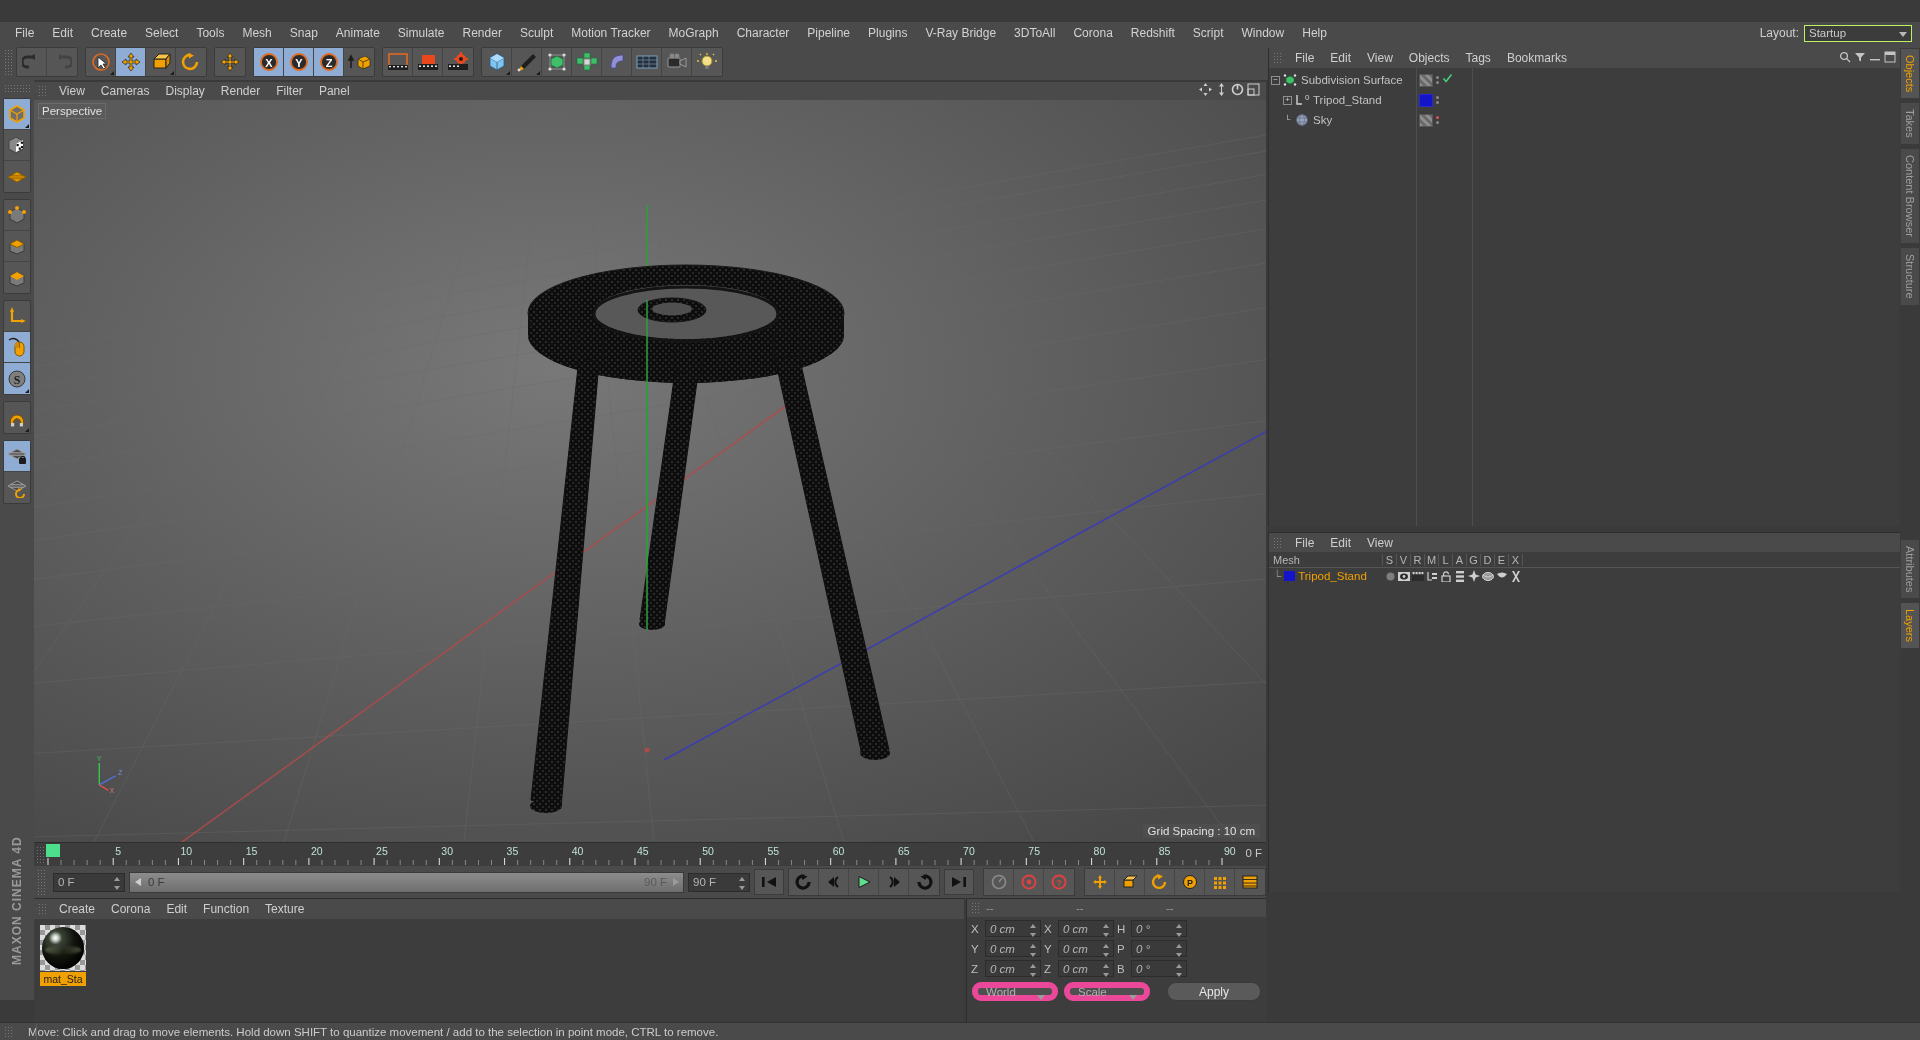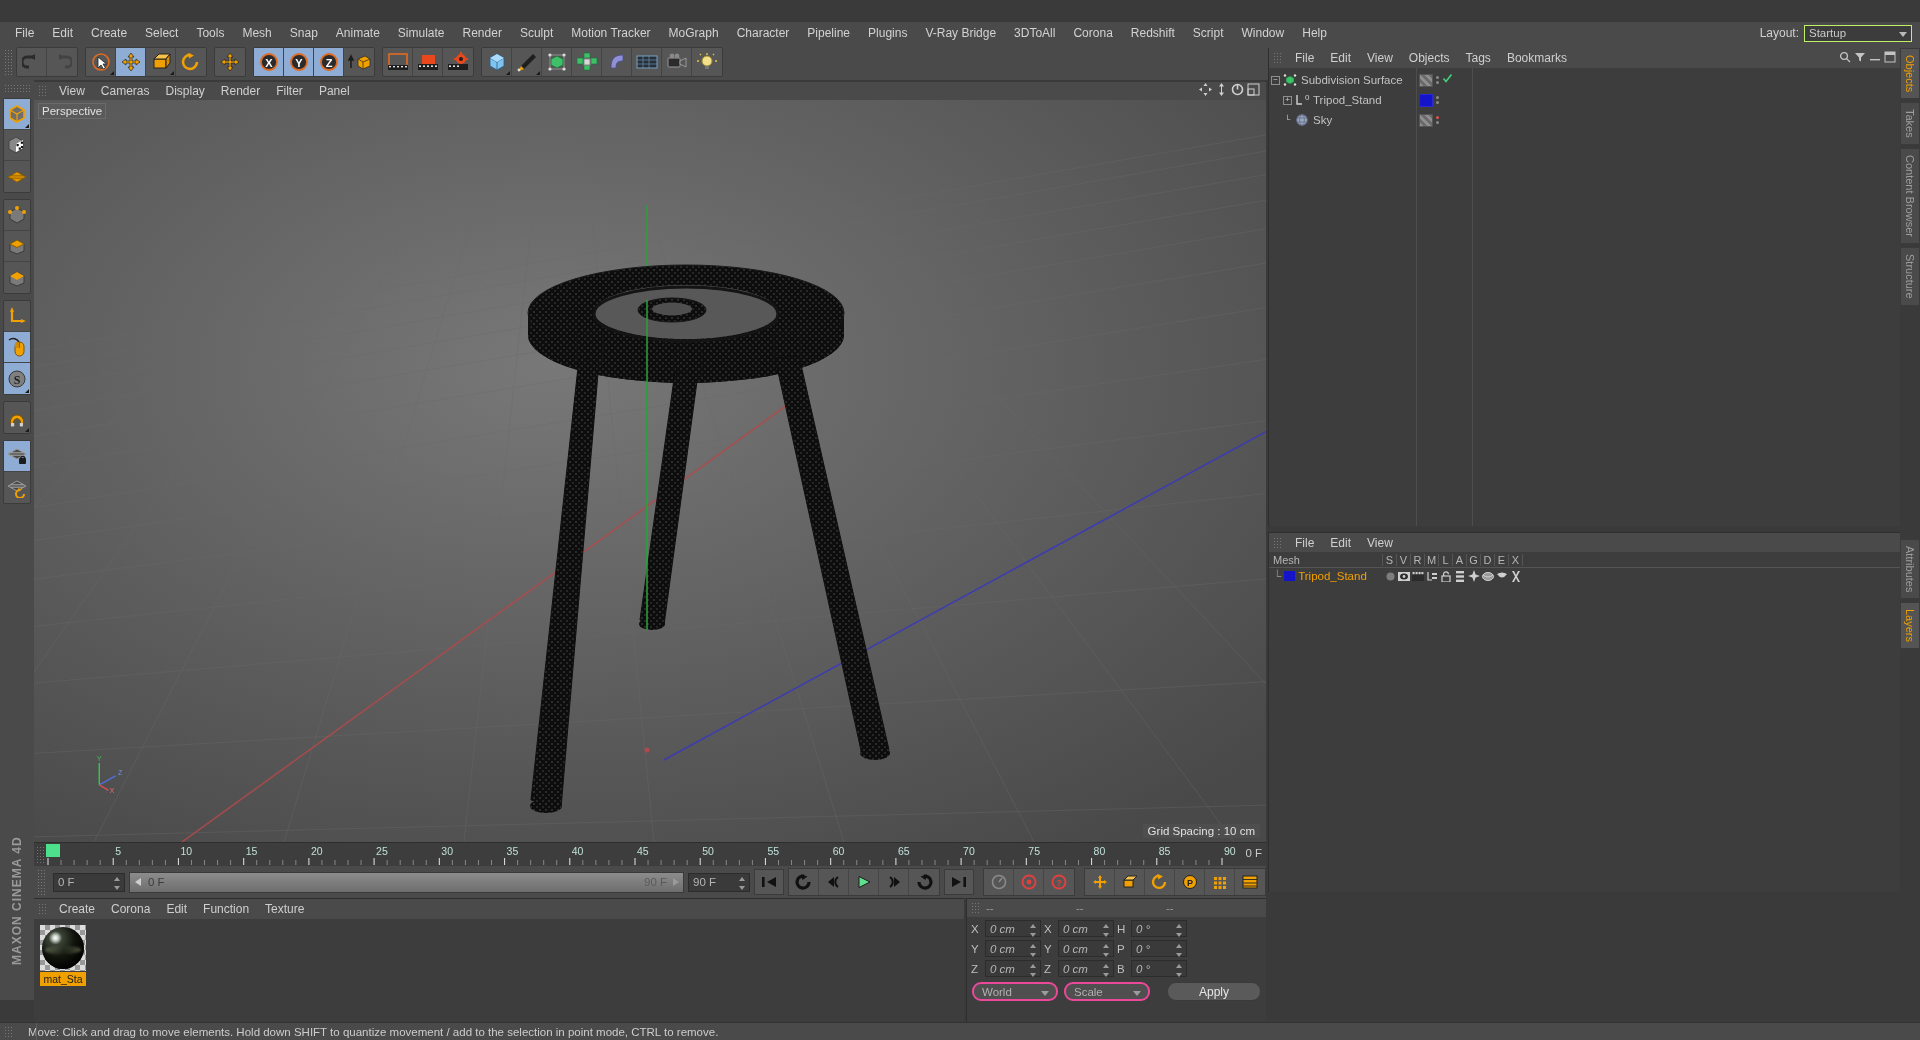--- a/index.html
+++ b/index.html
@@ -165,21 +165,21 @@
   .co-menu{ height:18px; background:#4a4a4a; display:flex; align-items:center; padding-left:4px;
     font-size:11.5px; color:#aaa; gap:0;}
   .co-menu .g{ width:9px;height:12px;margin-right:6px;
     background-image:radial-gradient(#8a8a8a 0.9px,transparent 1px);background-size:3px 3px;opacity:.7;}
   .co-hdr{ width:90px; text-align:left; color:#9b9b9b;}
   .co-rows{ padding:3px 4px 0; }
   .co-row{ display:flex; align-items:center; gap:3px; margin-bottom:3px; }
   .co-lbl{ width:11px; color:#bfbfbf; font-size:11.5px; text-align:left;}
   .co-in{ width:56px; height:17px;font-style:italic; }
   .co-foot{ display:flex; align-items:center; gap:6px; padding:2px 5px 0; }
-  .dd{ width:86px;height:19px;background:#4f4f4f;border:2px solid #ec4899;border-radius:9px;
+  .dd{ width:86px;height:19px;background:#4f4f4f;border:6px solid #ec4899;border-radius:9px;
     color:#b0b0b0;font-size:11.5px;display:flex;align-items:center;padding:0 8px;position:relative;}
   .dd .cv{ position:absolute;right:7px;top:7px;width:0;height:0;
     border-left:4px solid transparent;border-right:4px solid transparent;border-top:5px solid #9c9c9c;}
   .applybtn{ margin-left:auto; width:94px;height:19px;border-radius:9px;background:#5a5a5a;
     border:1px solid #3a3a3a; color:#e6e6e6;font-size:12px;display:flex;align-items:center;justify-content:center;}
 
   
   .objmgr{
     position:absolute; left:1268px; top:48px; width:632px; height:478px;
     background:#3d3d3d; border-left:1px solid #2e2e2e;

